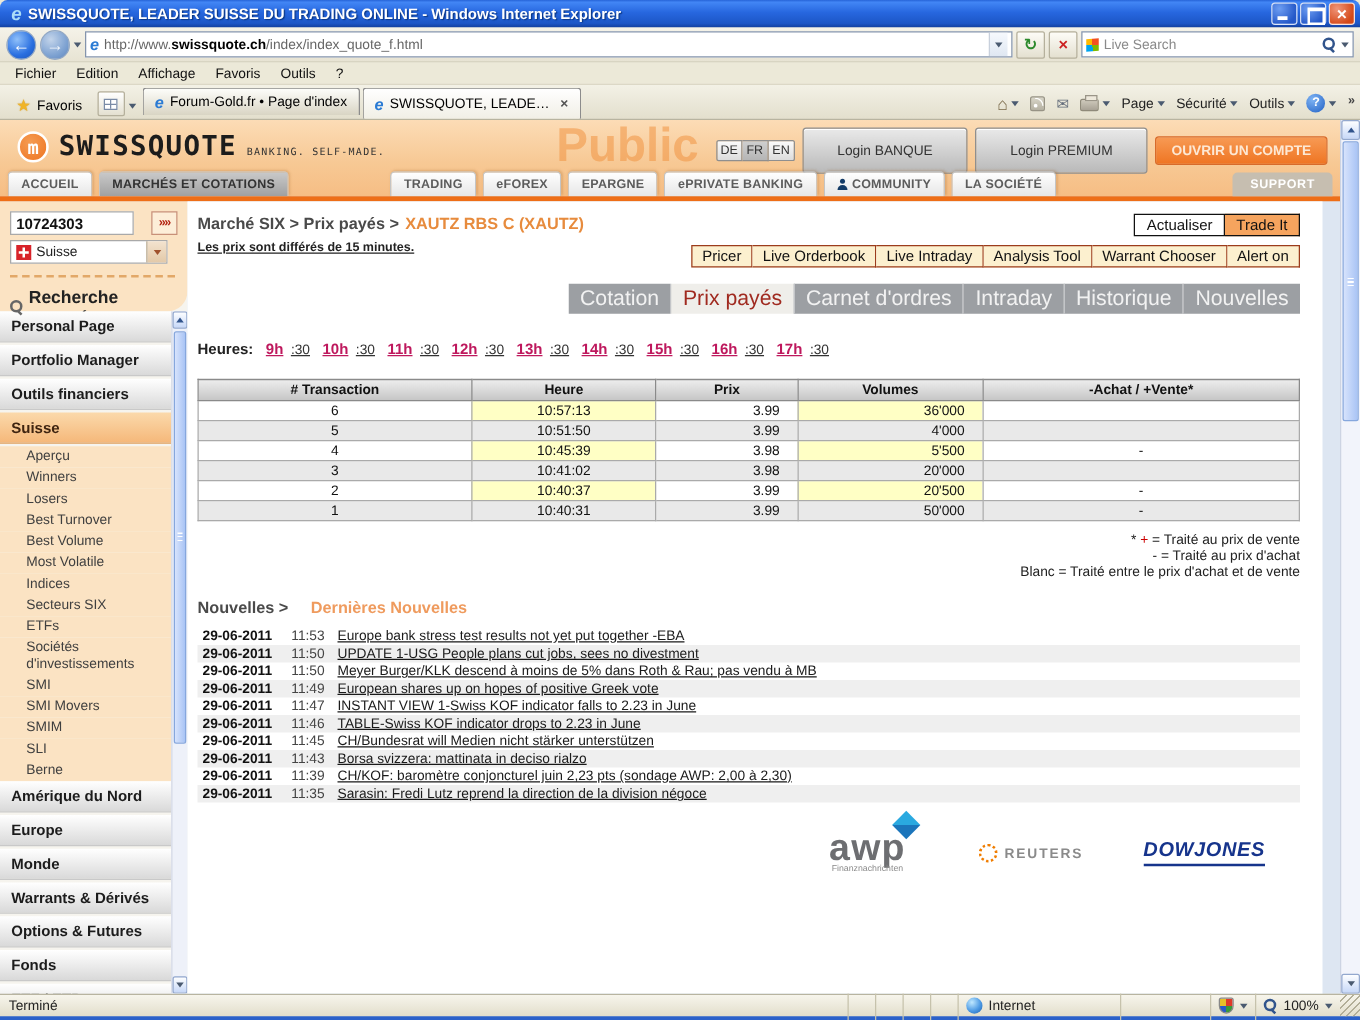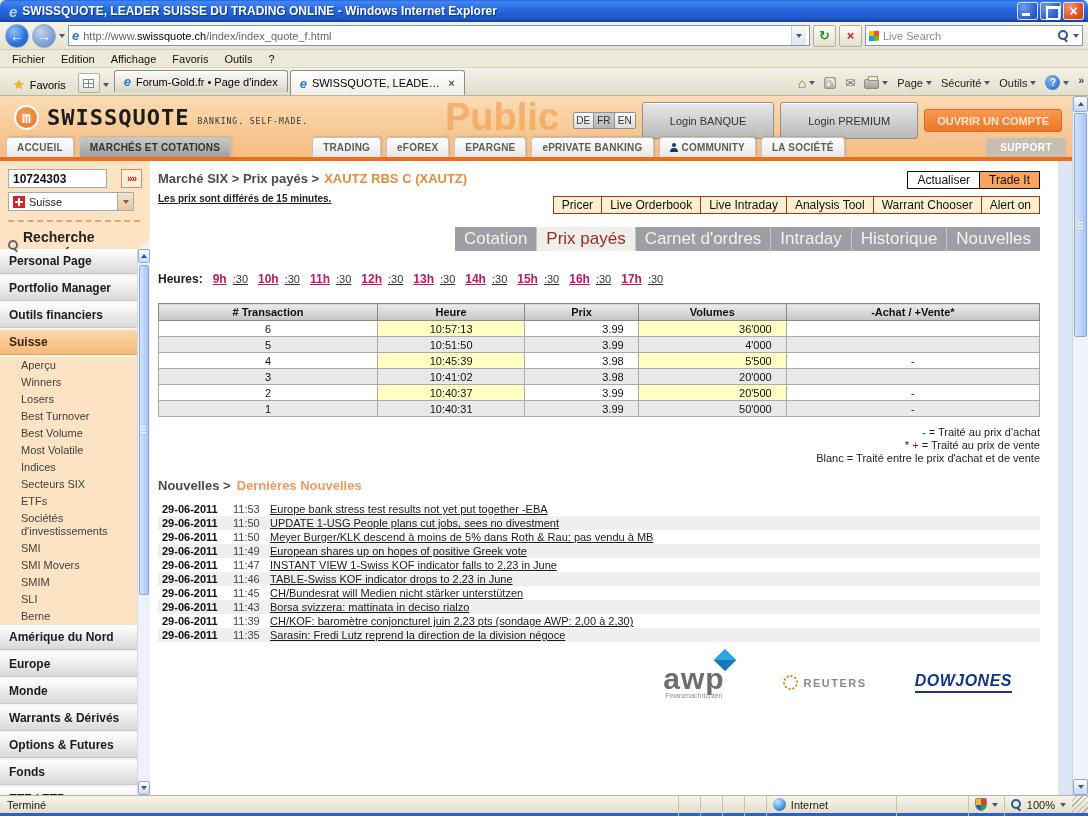--- a/index.html
+++ b/index.html
@@ -20,21 +20,21 @@
   
   .addrbar{height:28px;flex:none;display:flex;align-items:center;gap:3px;padding:0 5px;background:linear-gradient(#f5f3e9,#e7e3d3);border-bottom:1px solid #d2cebc}
   .nav-circle{width:24px;height:24px;border-radius:50%;border:1px solid #93a8c4;display:flex;align-items:center;justify-content:center;color:#fff;font-size:14px;font-weight:bold;line-height:1}
   .nav-back{background:radial-gradient(circle at 35% 30%,#8fc0fa,#2a6fe0 60%,#1b54b8)}
   .nav-fwd{background:radial-gradient(circle at 35% 30%,#c3d4ea,#7fa3d2 60%,#5d85bd);color:#eef3fa}
   .tri-down{display:inline-block;width:0;height:0;border-left:3px solid transparent;border-right:3px solid transparent;border-top:4px solid #4a5a70}
   .tri-up{display:inline-block;width:0;height:0;border-left:3px solid transparent;border-right:3px solid transparent;border-bottom:4px solid #31548c}
   .addr-field{flex:1;height:21px;background:#fff;border:1px solid #8494ac;display:flex;align-items:center;padding:0 3px;gap:4px;overflow:hidden}
   .ie-e{color:#2b7bd4;font-style:italic;font-weight:bold;font-size:13px;line-height:1}
   .url{flex:1;white-space:nowrap;overflow:hidden;font-size:11px;color:#666}
-  .url .domain{color:#000;font-weight:normal}
+  .url .domain{color:#000;font-weight:bold}
   .addr-drop{border-left:1px solid #c8d0dc;align-self:stretch;display:flex;align-items:center;padding:0 4px;background:linear-gradient(#f6f9fd,#dfe7f2)}
   .addr-btn{width:23px;height:22px;background:linear-gradient(#fdfcf7,#e4e0d0);border:1px solid #b5b09c;border-radius:2px;display:flex;align-items:center;justify-content:center;font-size:13px;font-weight:bold}
   .addr-btn.refresh{color:#2c8a2c}
   .addr-btn.stop{color:#cc2222}
   .search-box{width:218px;height:21px;background:#fff;border:1px solid #8494ac;display:flex;align-items:center;padding:0 3px;gap:4px}
   .winflag{width:10px;height:10px;flex:none;background:conic-gradient(#f25022 0 25%,#7fba00 0 50%,#00a4ef 0 75%,#ffb900 0);transform:skewY(-4deg)}
   .search-box input{flex:1;border:none;outline:none;font-size:11px;color:#555;font-family:inherit;min-width:0}
   .search-box input::placeholder{color:#8a8a8a}
   .mag{display:inline-block;width:11px;height:11px;position:relative;flex:none}
   .mag::before{content:"";position:absolute;top:0;left:0;width:6px;height:6px;border:2px solid #31548c;border-radius:50%}
@@ -150,21 +150,21 @@
   table.tx{margin-top:17px;width:100%;border-collapse:collapse;font-size:11px;border:1px solid #777}
   table.tx th{background:linear-gradient(#ececec,#c5c5c5);border:1px solid #8a8a8a;font-weight:bold;padding:2px 4px;color:#111}
   table.tx td{border:1px solid #aaa;padding:1px 5px;height:16px;color:#111;background:#fff}
   table.tx td.c{text-align:center}
   table.tx td.r{text-align:right;padding-right:14px}
   table.tx tr.shaded td{background:#e9e9e9}
   table.tx td.hl{background:#ffffc5}
   .legend{margin-top:9px;text-align:right;font-size:11px;color:#222;line-height:13px}
   .legend .mark.red{color:#c00}
   .news-head{margin-top:13px;font-size:13px;font-weight:bold;color:#4a4a4a}
-  .news-head .sub{color:#ef9b5e;margin-left:6px}
+  .news-head .sub{color:#ef9b5e;margin-left:18px}
   .news{margin-top:9px}
   .news-row{display:flex;gap:7px;padding:1px 4px;font-size:11px;align-items:baseline}
   .news-row.shaded{background:#efefef}
   .news-date{font-weight:bold;min-width:64px;color:#111}
   .news-time{color:#444;min-width:30px}
   .news-link{color:#1a1a1a;text-decoration:underline}
   .footer{display:flex;justify-content:flex-end;align-items:center;gap:48px;margin:24px 28px 0 0}
   .awp{position:relative;text-align:center;padding-right:10px}
   .awp-text{font-size:30px;color:#6d6e71;font-weight:bold;letter-spacing:1px;line-height:26px}
   .awp-diamond{position:absolute;top:-14px;right:2px;width:16px;height:16px;transform:rotate(45deg);background:linear-gradient(135deg,#2aa9e0 0 50%,#1b75bb 50% 100%)}
@@ -541,22 +541,22 @@
                 <td class="c">1</td>
                 <td class="c">10:40:31</td>
                 <td class="r">3.99</td>
                 <td class="r">50'000</td>
                 <td class="c">-</td>
               </tr>
               </tbody>
           </table>
 
           <div class="legend">
+              <div><span>* </span><span class="mark red">+</span><span> = Traité au prix de vente</span></div>
               <div><span></span><span class="mark">-</span><span> = Traité au prix d'achat</span></div>
-              <div><span>* </span><span class="mark red">+</span><span> = Traité au prix de vente</span></div>
               <div><span></span><span class="mark">Blanc</span><span> = Traité entre le prix d'achat et de vente</span></div>
             </div>
 
           <div class="news-head">
             <span>Nouvelles &gt;</span><span class="sub">Dernières Nouvelles</span>
           </div>
           <div class="news">
               <div class="news-row">
               <span class="news-date">29-06-2011</span>
               <span class="news-time">11:53</span>

